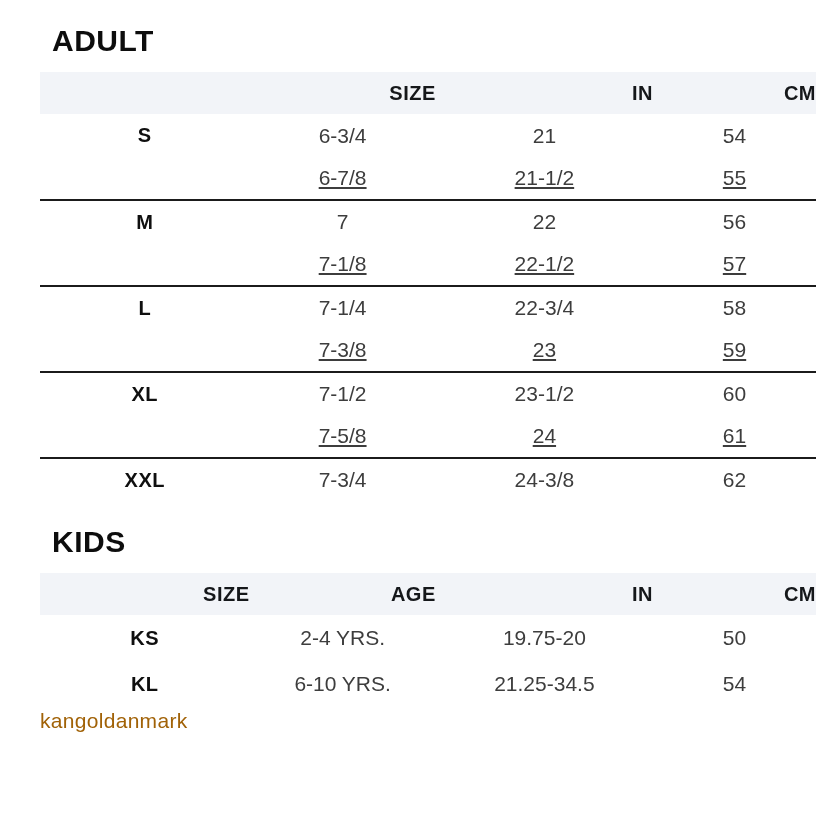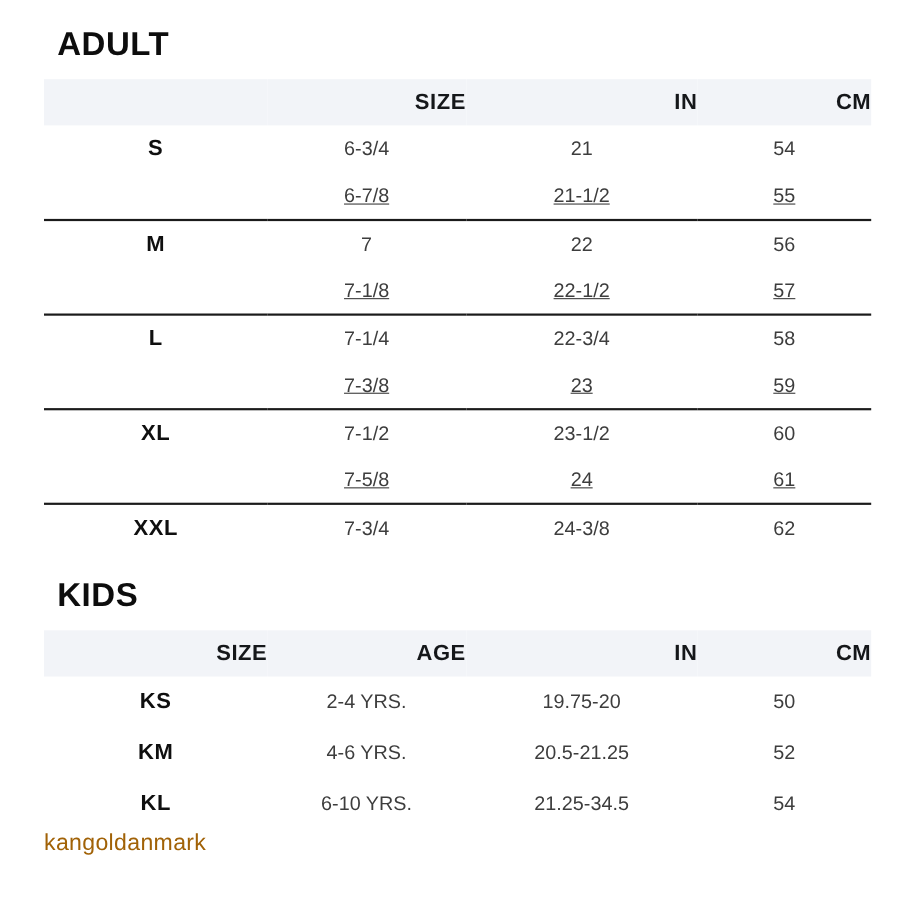--- a/index.html
+++ b/index.html
@@ -5,21 +5,21 @@
   * { margin: 0; padding: 0; box-sizing: border-box; }
   html, body { background: #ffffff; }
   body {
     width: 838px;
     height: 838px;
     font-family: "Liberation Sans", sans-serif;
     color: #111;
     overflow: hidden;
   }
   .page {
-    padding: 26px 46px 0 40px;
+    padding: 26px 22px 0 40px;
   }
   .section-heading {
     font-size: 30px;
     font-weight: 700;
     letter-spacing: 0.5px;
     color: #0d0d0d;
     margin: 0 0 16px 12px;
     line-height: 1;
   }
   .section-heading.kids { margin-top: 26px; margin-bottom: 16px; }
@@ -41,21 +41,21 @@
     font-weight: 700;
     letter-spacing: 0.5px;
     color: #15171a;
     text-align: right;
     vertical-align: middle;
   }
   tbody td {
     height: 43px;
     text-align: center;
     vertical-align: middle;
-    font-size: 18px;
+    font-size: 21px;
     font-weight: 400;
     color: #3d3d3d;
   }
   tbody td.row-label {
     font-size: 20px;
     font-weight: 700;
     color: #0f0f0f;
     letter-spacing: 0.5px;
   }
   tr.group-end td { border-bottom: 2px solid #1b1b1b; text-decoration: underline; }
@@ -175,26 +175,20 @@
         </tr>
       </thead>
       <tbody>
         <tr>
           <td class="row-label">KS</td>
           <td>2-4 YRS.</td>
           <td>19.75-20</td>
           <td>50</td>
         </tr>
         <tr>
-          <td class="row-label">KM</td>
-          <td>4-6 YRS.</td>
-          <td>20.5-21.25</td>
-          <td>52</td>
-        </tr>
-        <tr>
           <td class="row-label">KL</td>
           <td>6-10 YRS.</td>
           <td>21.25-34.5</td>
           <td>54</td>
         </tr>
       </tbody>
     </table>
   </section>
 
   <div class="watermark">kangoldanmark</div>

